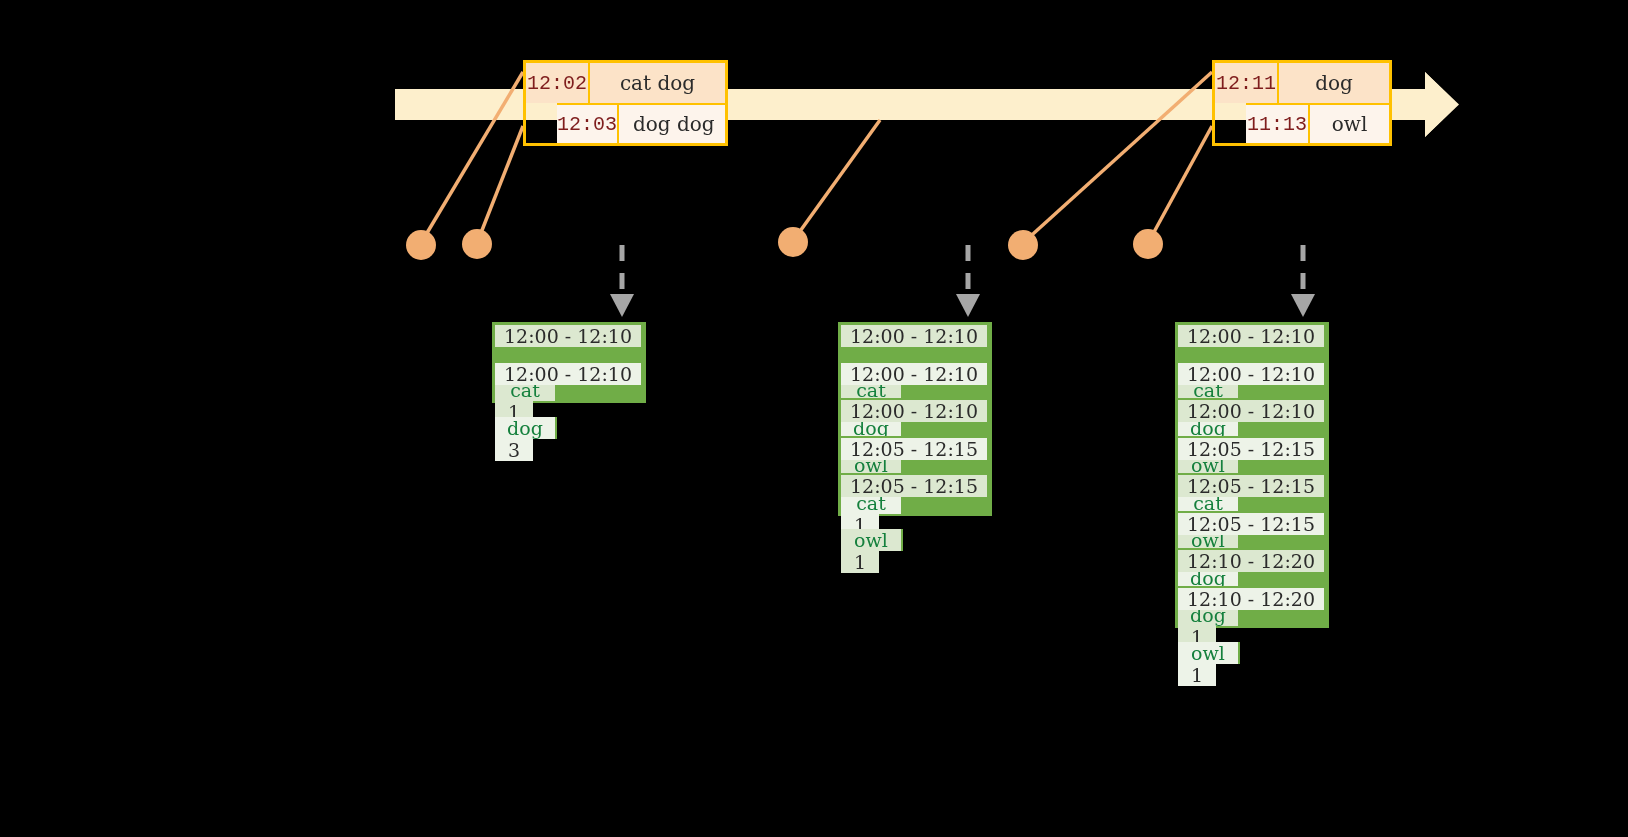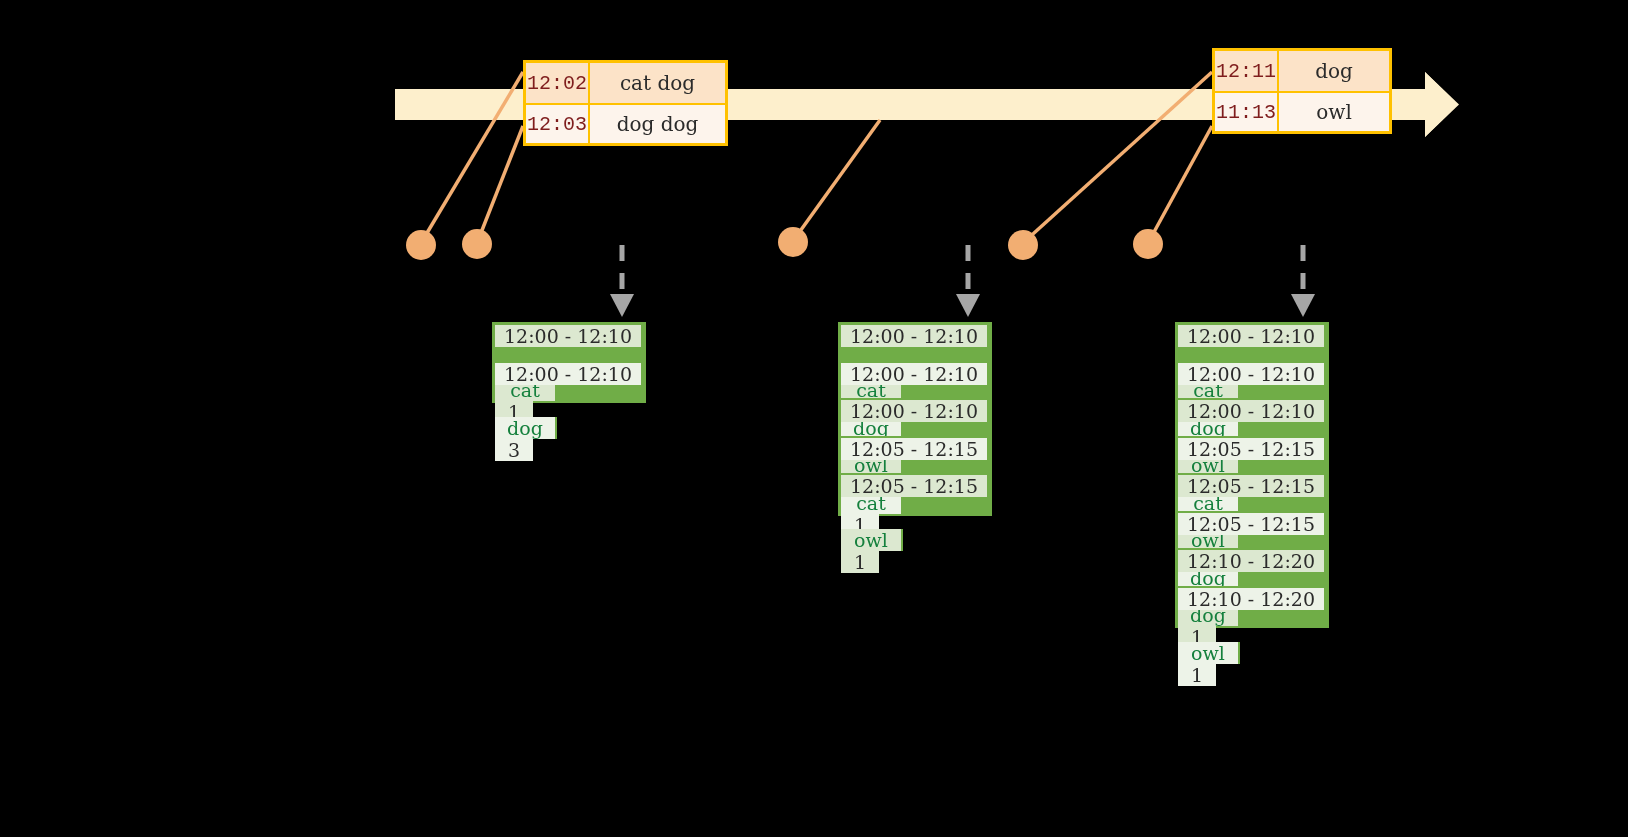--- a/index.html
+++ b/index.html
@@ -37,21 +37,21 @@
     display: flex;
     flex-direction: column;
     z-index: 6;
   }
   .event-row {
     display: flex;
     flex-direction: row;
     height: 40px;
     box-sizing: border-box;
   }
-  .event-row + .event-row { border-top: 2px solid #FFC100; }
+  .event-row + .event-row { border-top: 2px solid #FFC100; margin-left: 31px; }
   .event-row.shade-a { background: #FCE3C8; }
   .event-row.shade-b { background: #FDF4EC; }
   .event-time {
     width: 64px;
     display: flex;
     align-items: center;
     justify-content: center;
     font-size: 20px;
     color: #7f1d1d;
     border-right: 2px solid #FFC100;
@@ -168,21 +168,21 @@
       <span class="event-time">12:02</span>
       <span class="event-words">cat dog</span>
     </div>
     <div class="event-row shade-b">
       <span class="event-time">12:03</span>
       <span class="event-words">dog dog</span>
     </div>
   </div>
 
 
-  <div class="event-box" style="left:1212px; top:48px; width:180px;">
+  <div class="event-box" style="left:1212px; top:60px; width:180px;">
     <div class="event-row shade-a">
       <span class="event-time">12:11</span>
       <span class="event-words">dog</span>
     </div>
     <div class="event-row shade-b">
       <span class="event-time">11:13</span>
       <span class="event-words">owl</span>
     </div>
   </div>
 

